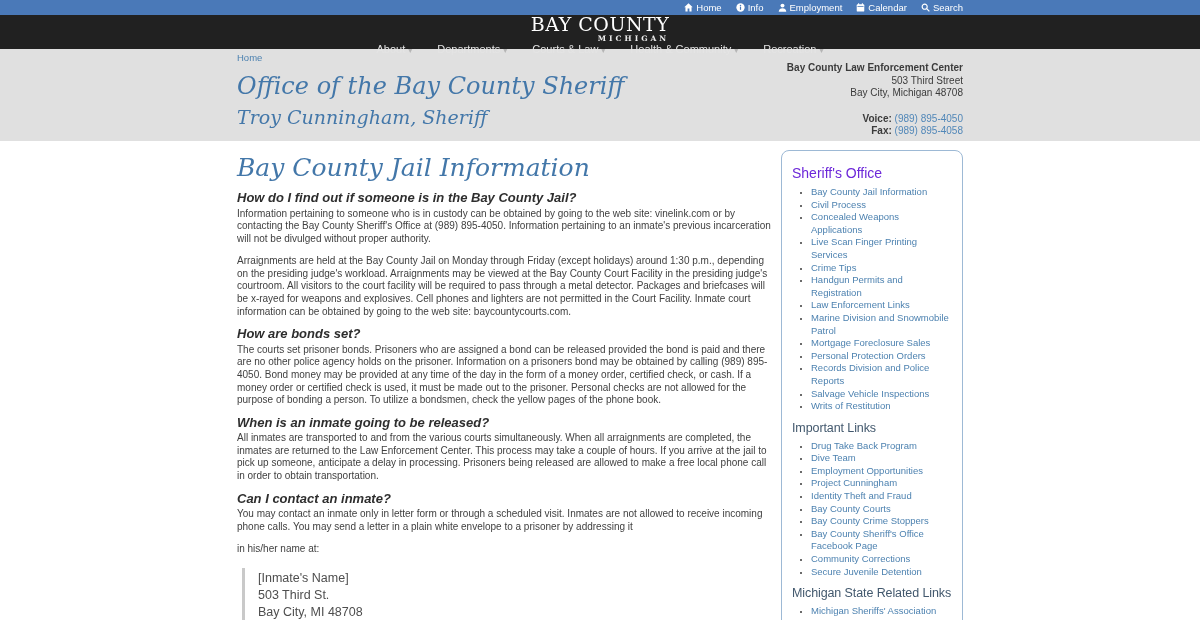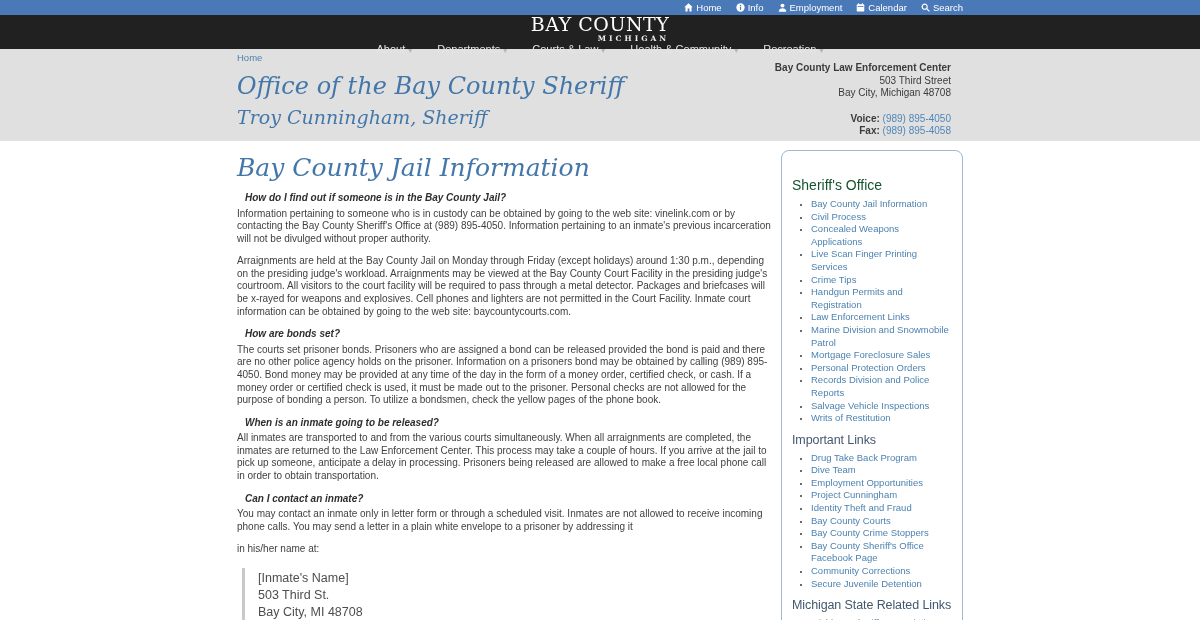--- a/index.html
+++ b/index.html
@@ -25,41 +25,41 @@
 
   
   .pageheader{background:#e0e0e0;padding:3px 0 12px;}
   .pageheader .inner{position:relative;}
   .breadcrumb{font-size:9.5px;line-height:12px;}
   .breadcrumb a{color:#4d82b0;text-decoration:none;cursor:pointer;}
   .site-title{font-family:"DejaVu Serif",serif;font-style:italic;font-weight:400;
               font-size:24px;line-height:30px;color:#4377a9;margin:7px 0 4px;}
   .site-sub{font-family:"DejaVu Serif",serif;font-style:italic;font-weight:400;
             font-size:19px;line-height:24px;color:#4377a9;margin:2px 0 0;}
-  .addr{position:absolute;top:10px;right:12px;text-align:right;font-size:10px;line-height:12.5px;color:#3b3b3b;}
+  .addr{position:absolute;top:10px;right:0;text-align:right;font-size:10px;line-height:12.5px;color:#3b3b3b;}
   .addr-name{font-weight:bold;}
   .phones{margin-top:13px;}
   .phones b{color:#3b3b3b;}
   .phones a{color:#5187b8;text-decoration:none;cursor:pointer;}
 
   
   .main .inner{display:flex;gap:9px;align-items:flex-start;}
   .content{width:535px;flex:0 0 535px;}
   .page-title{font-family:"DejaVu Serif",serif;font-style:italic;font-weight:400;
               font-size:25px;line-height:28px;color:#4377a9;margin:13px 0 10px;}
-  p.q{font-size:10px;font-weight:bold;font-style:italic;color:#2e2e2e;margin:10px 8px 3px;line-height:12.5px;}
+  p.q{font-size:13px;font-weight:bold;font-style:italic;color:#2e2e2e;margin:10px 0 3px;line-height:12.5px;}
   p.a{font-size:10px;color:#3f3f3f;margin:0 0 10px;line-height:12.6px;}
   p.note{margin:0 0 2px;}
   blockquote{border-left:3px solid #c9c9c9;margin:12px 0 0 5px;padding:2px 0 2px 13px;
              font-size:12.5px;line-height:17px;color:#4e4e4e;}
 
   
   .sidebar{width:182px;flex:0 0 182px;box-sizing:border-box;border:1px solid #9db9d5;border-radius:8px;
            margin-top:9px;padding:6px 10px 10px;background:#fff;}
-  .sb-title{font-size:14px;color:#14532d;margin:20px 0 4px;font-weight:400;line-height:17px;}
+  .sb-title{font-size:14px;color:#6d28d9;margin:8px 0 4px;font-weight:400;line-height:17px;}
   .sb-title.alt{font-size:12.5px;color:#42586d;margin:8px 0 4px;line-height:15px;letter-spacing:-.1px;}
   .sidebar ul{margin:0;padding:0 0 0 19px;list-style:disc;}
   .sidebar li{font-size:9.5px;line-height:12.6px;color:#3a3a3a;}
   .sidebar li::marker{color:#3a3a3a;font-size:8px;}
   .sidebar a{color:#4d82b0;text-decoration:none;cursor:pointer;}
 </style>
 </head>
 <body>
 
 <div class="topbar">

